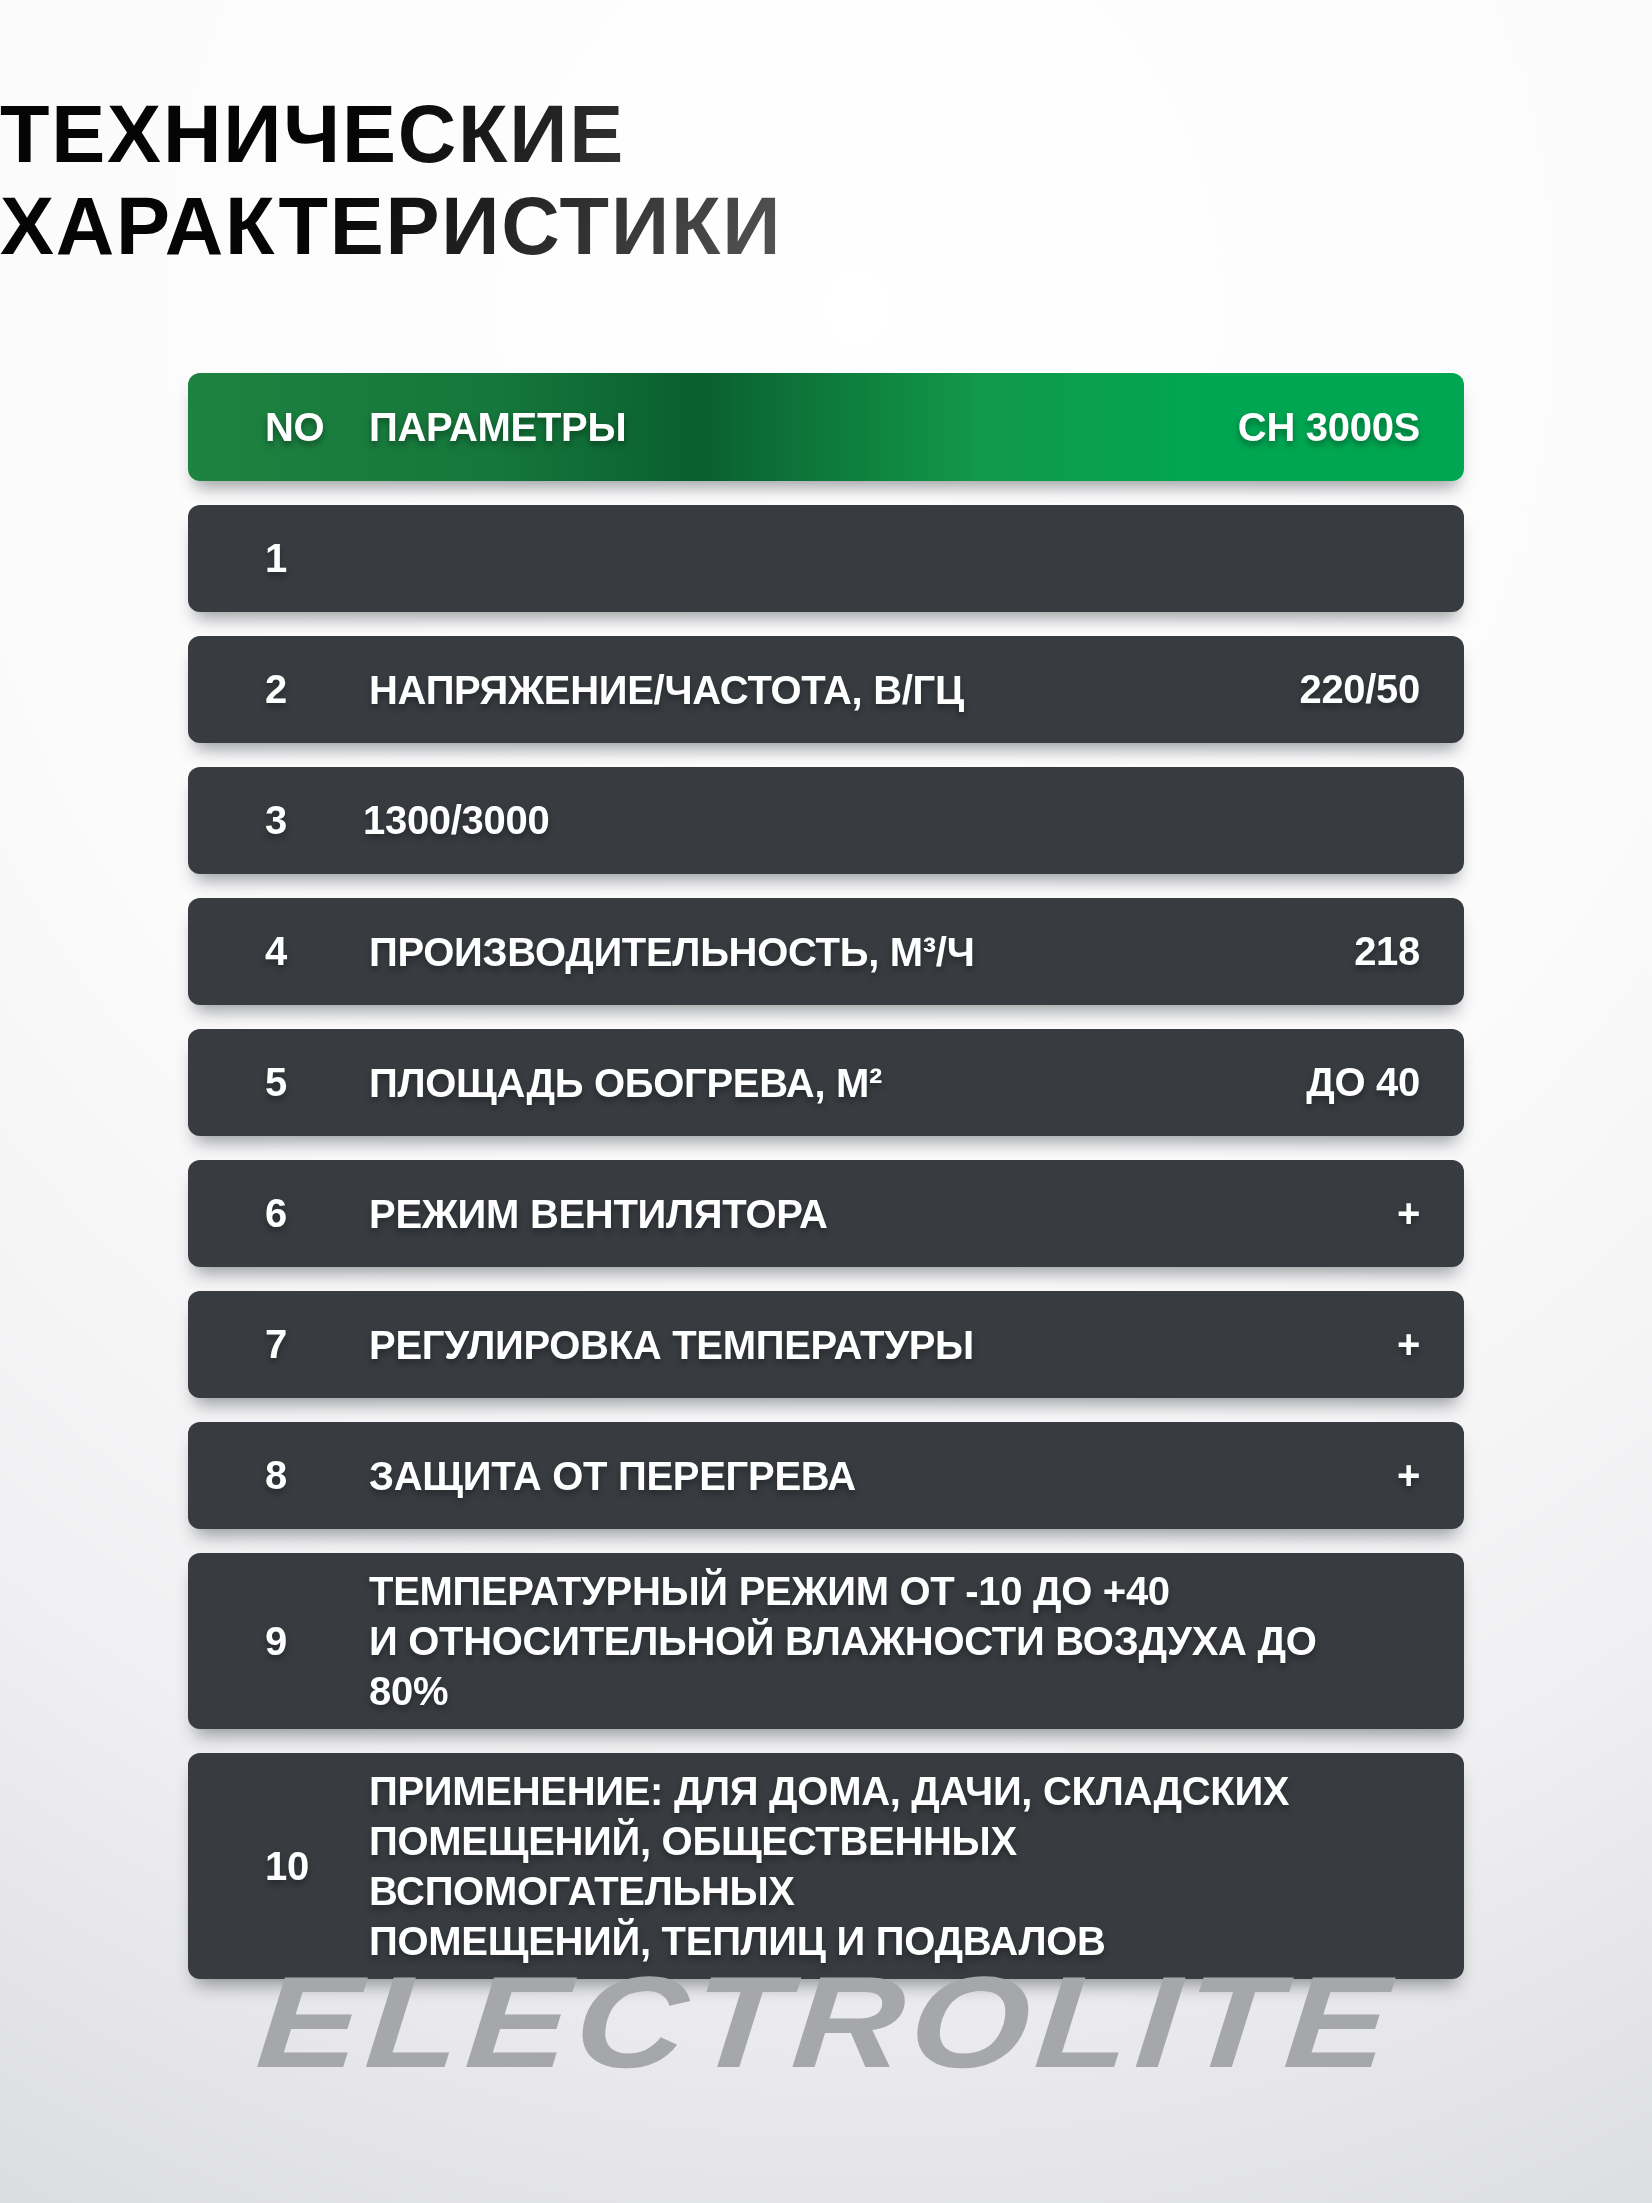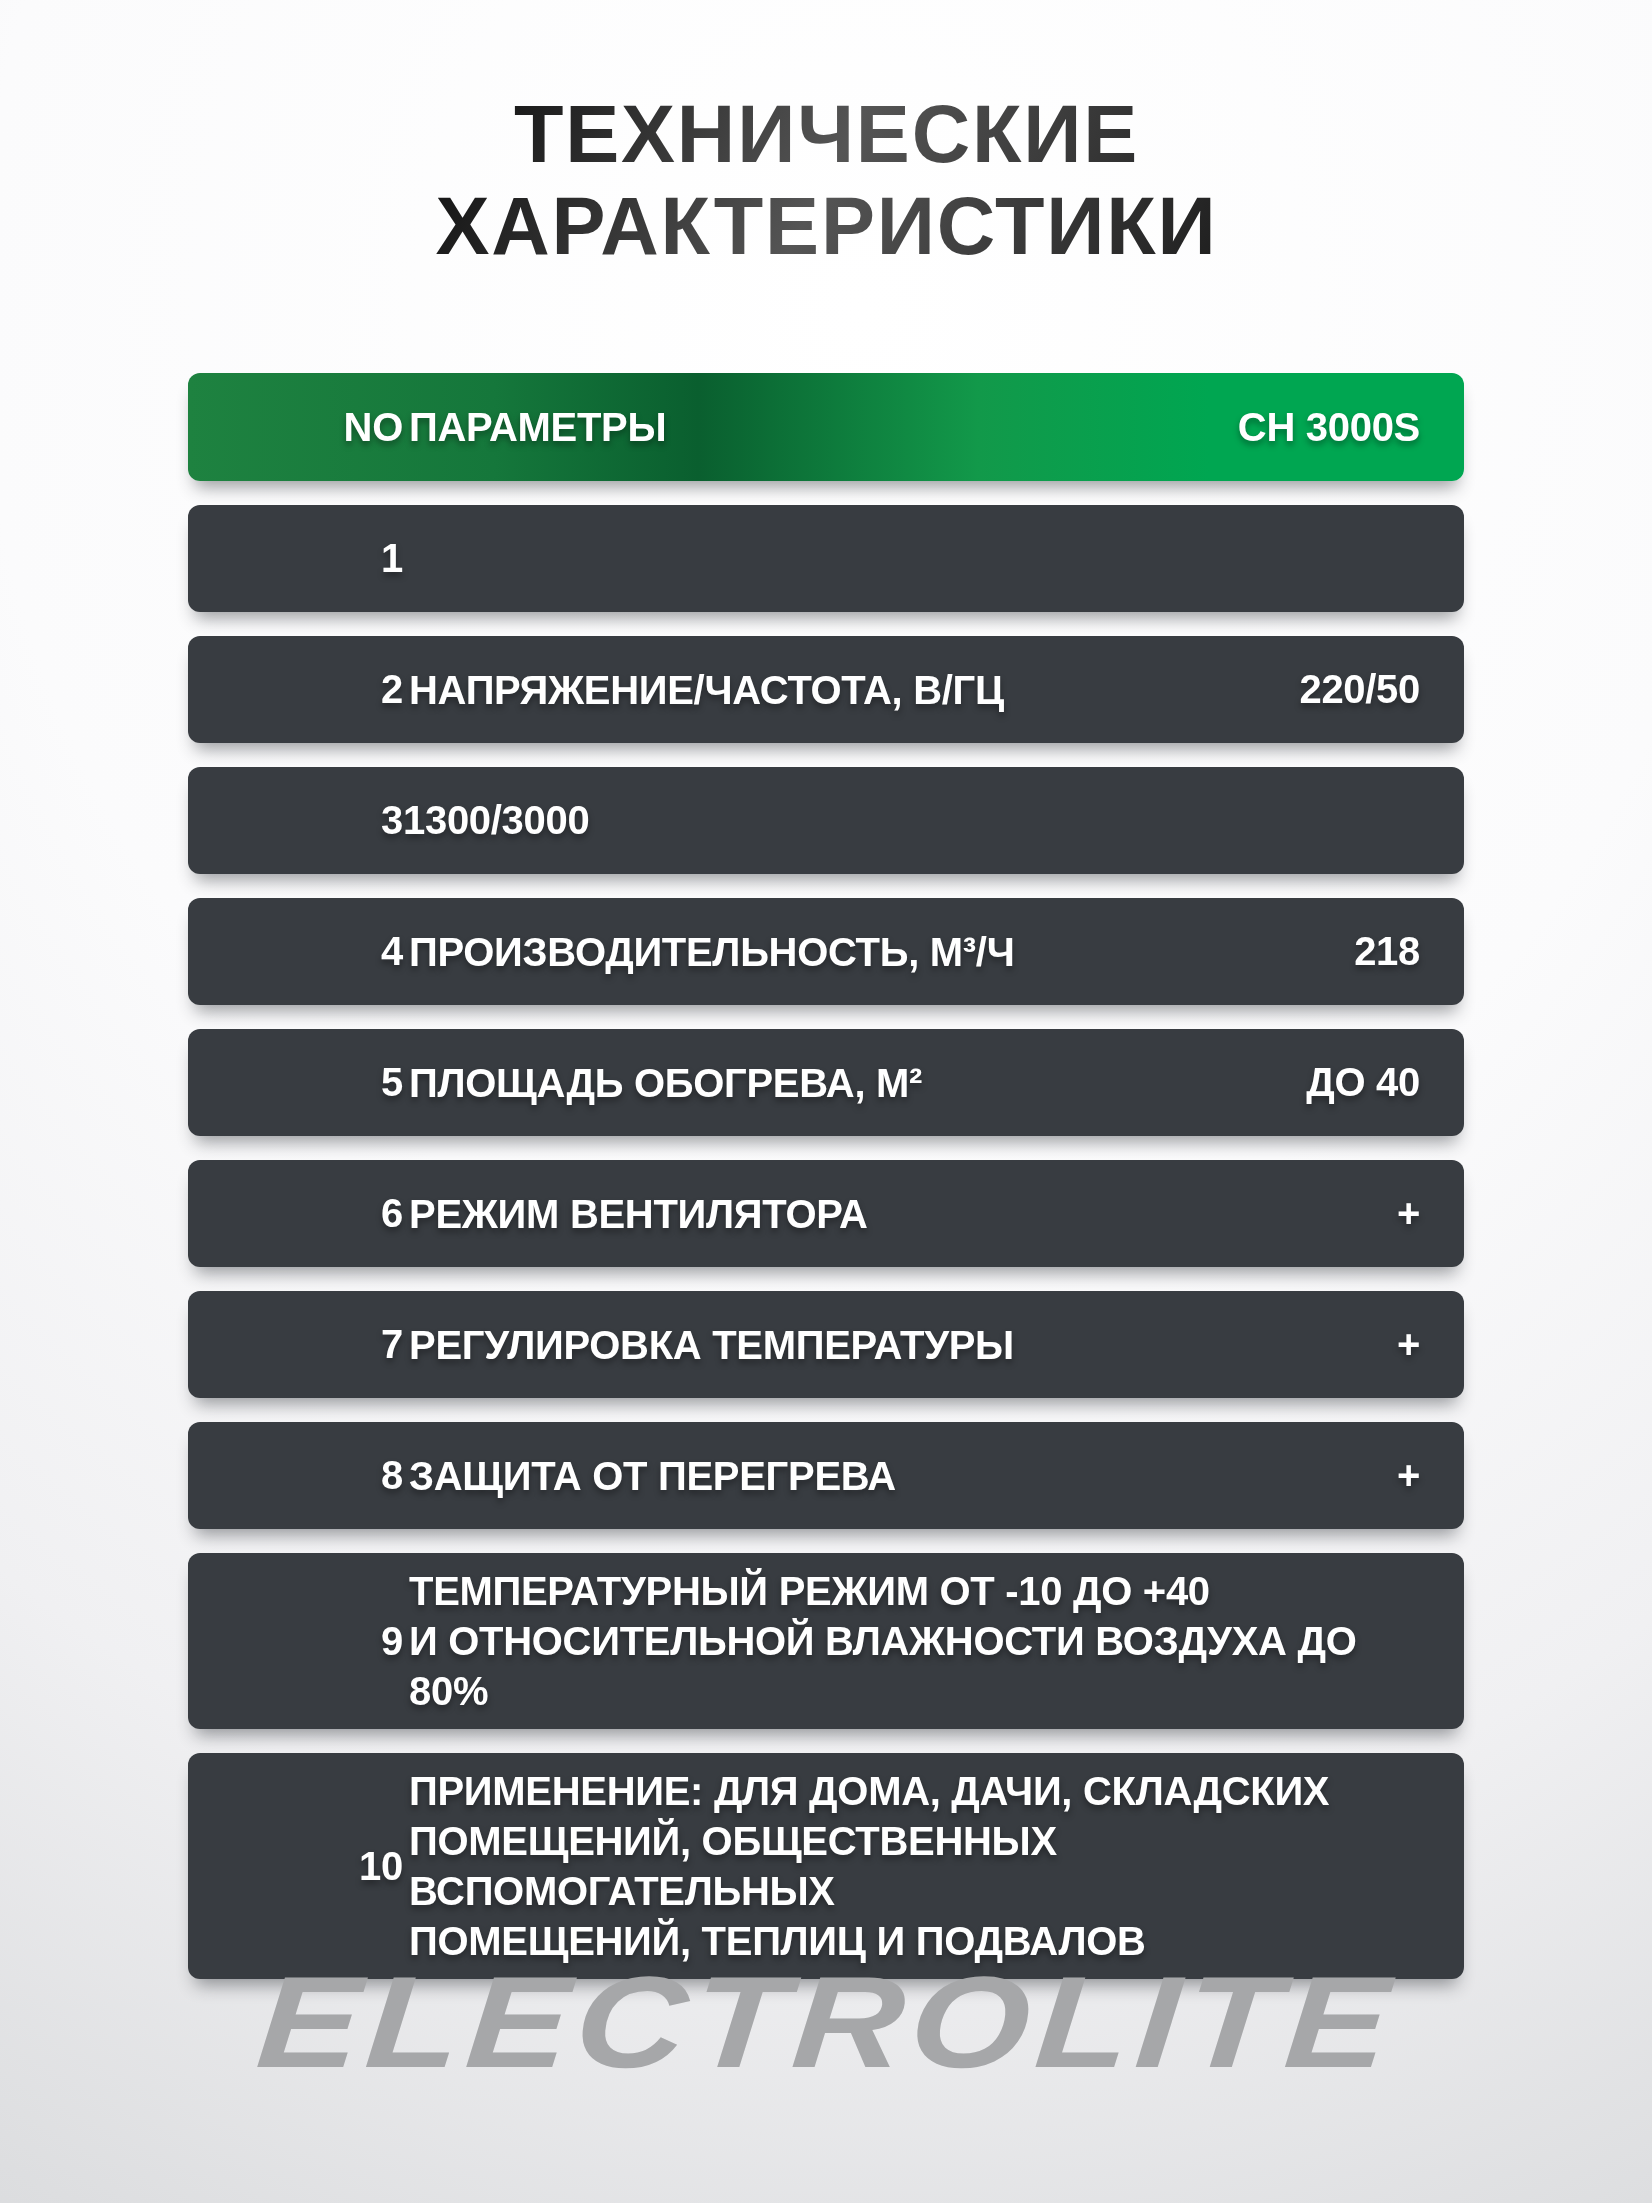--- a/index.html
+++ b/index.html
@@ -14,21 +14,21 @@
                 #ffffff 0%, #fbfbfc 38%, #f0f0f2 62%,
                 #dddee0 82%, #cfd0d3 100%);
   }
 
   
   .title {
     position: absolute;
     top: 88px;
     left: 0;
     width: 100%;
-    text-align: center;
+    text-align: left;
     font-size: 81px;
     font-weight: 800;
     letter-spacing: 1.8px;
     line-height: 1.14;
     text-transform: uppercase;
     white-space: pre-line;
     color: #1c1c1c;
   }
   @supports (-webkit-background-clip: text) {
     .title {
@@ -65,24 +65,23 @@
   .row {
     min-height: 107px;
     padding-top: 13px;
     padding-bottom: 13px;
     background: #383C41;
   }
   .row .cell-text, .thead .cell-text {
     text-shadow: 0 3.7px 6.4px rgba(0, 0, 0, 0.35);
   }
   .col-num {
-    margin-left: 117px;
+    margin-left: 77px;
     width: 98px;
     flex-shrink: 0;
-    text-align: right;
   }
   .col-param {
     flex: 1;
     line-height: 1.25;
     white-space: pre-line;
     padding-right: 18.4px;
     margin-left: 6px;
   }
   .col-value {
     margin-right: 44px;

